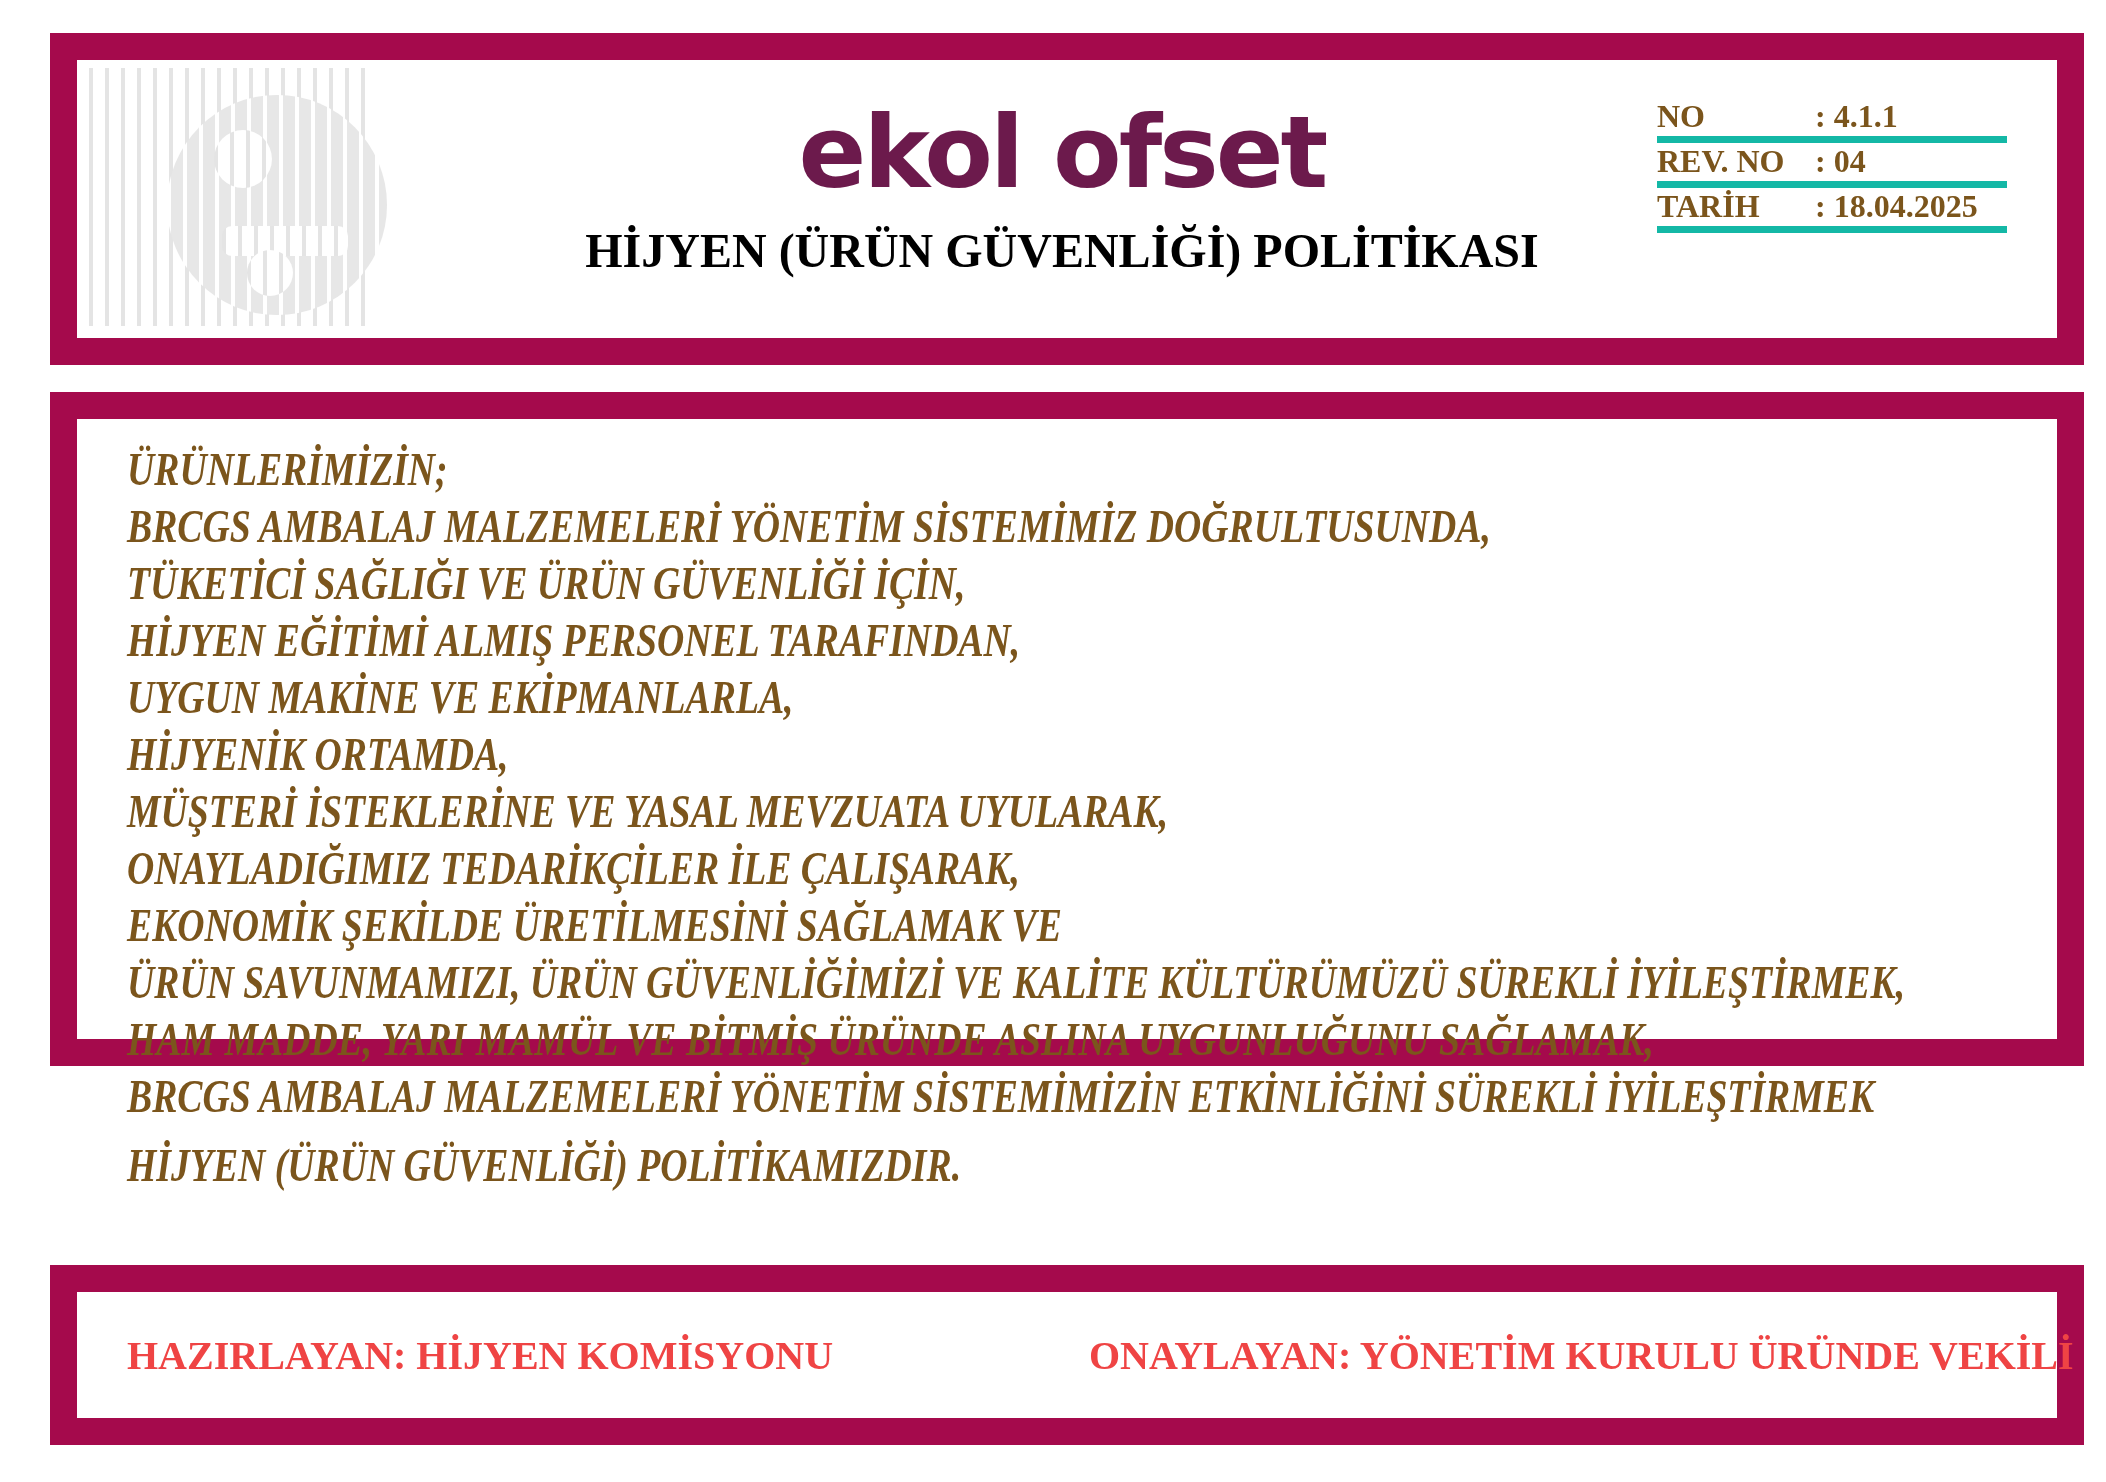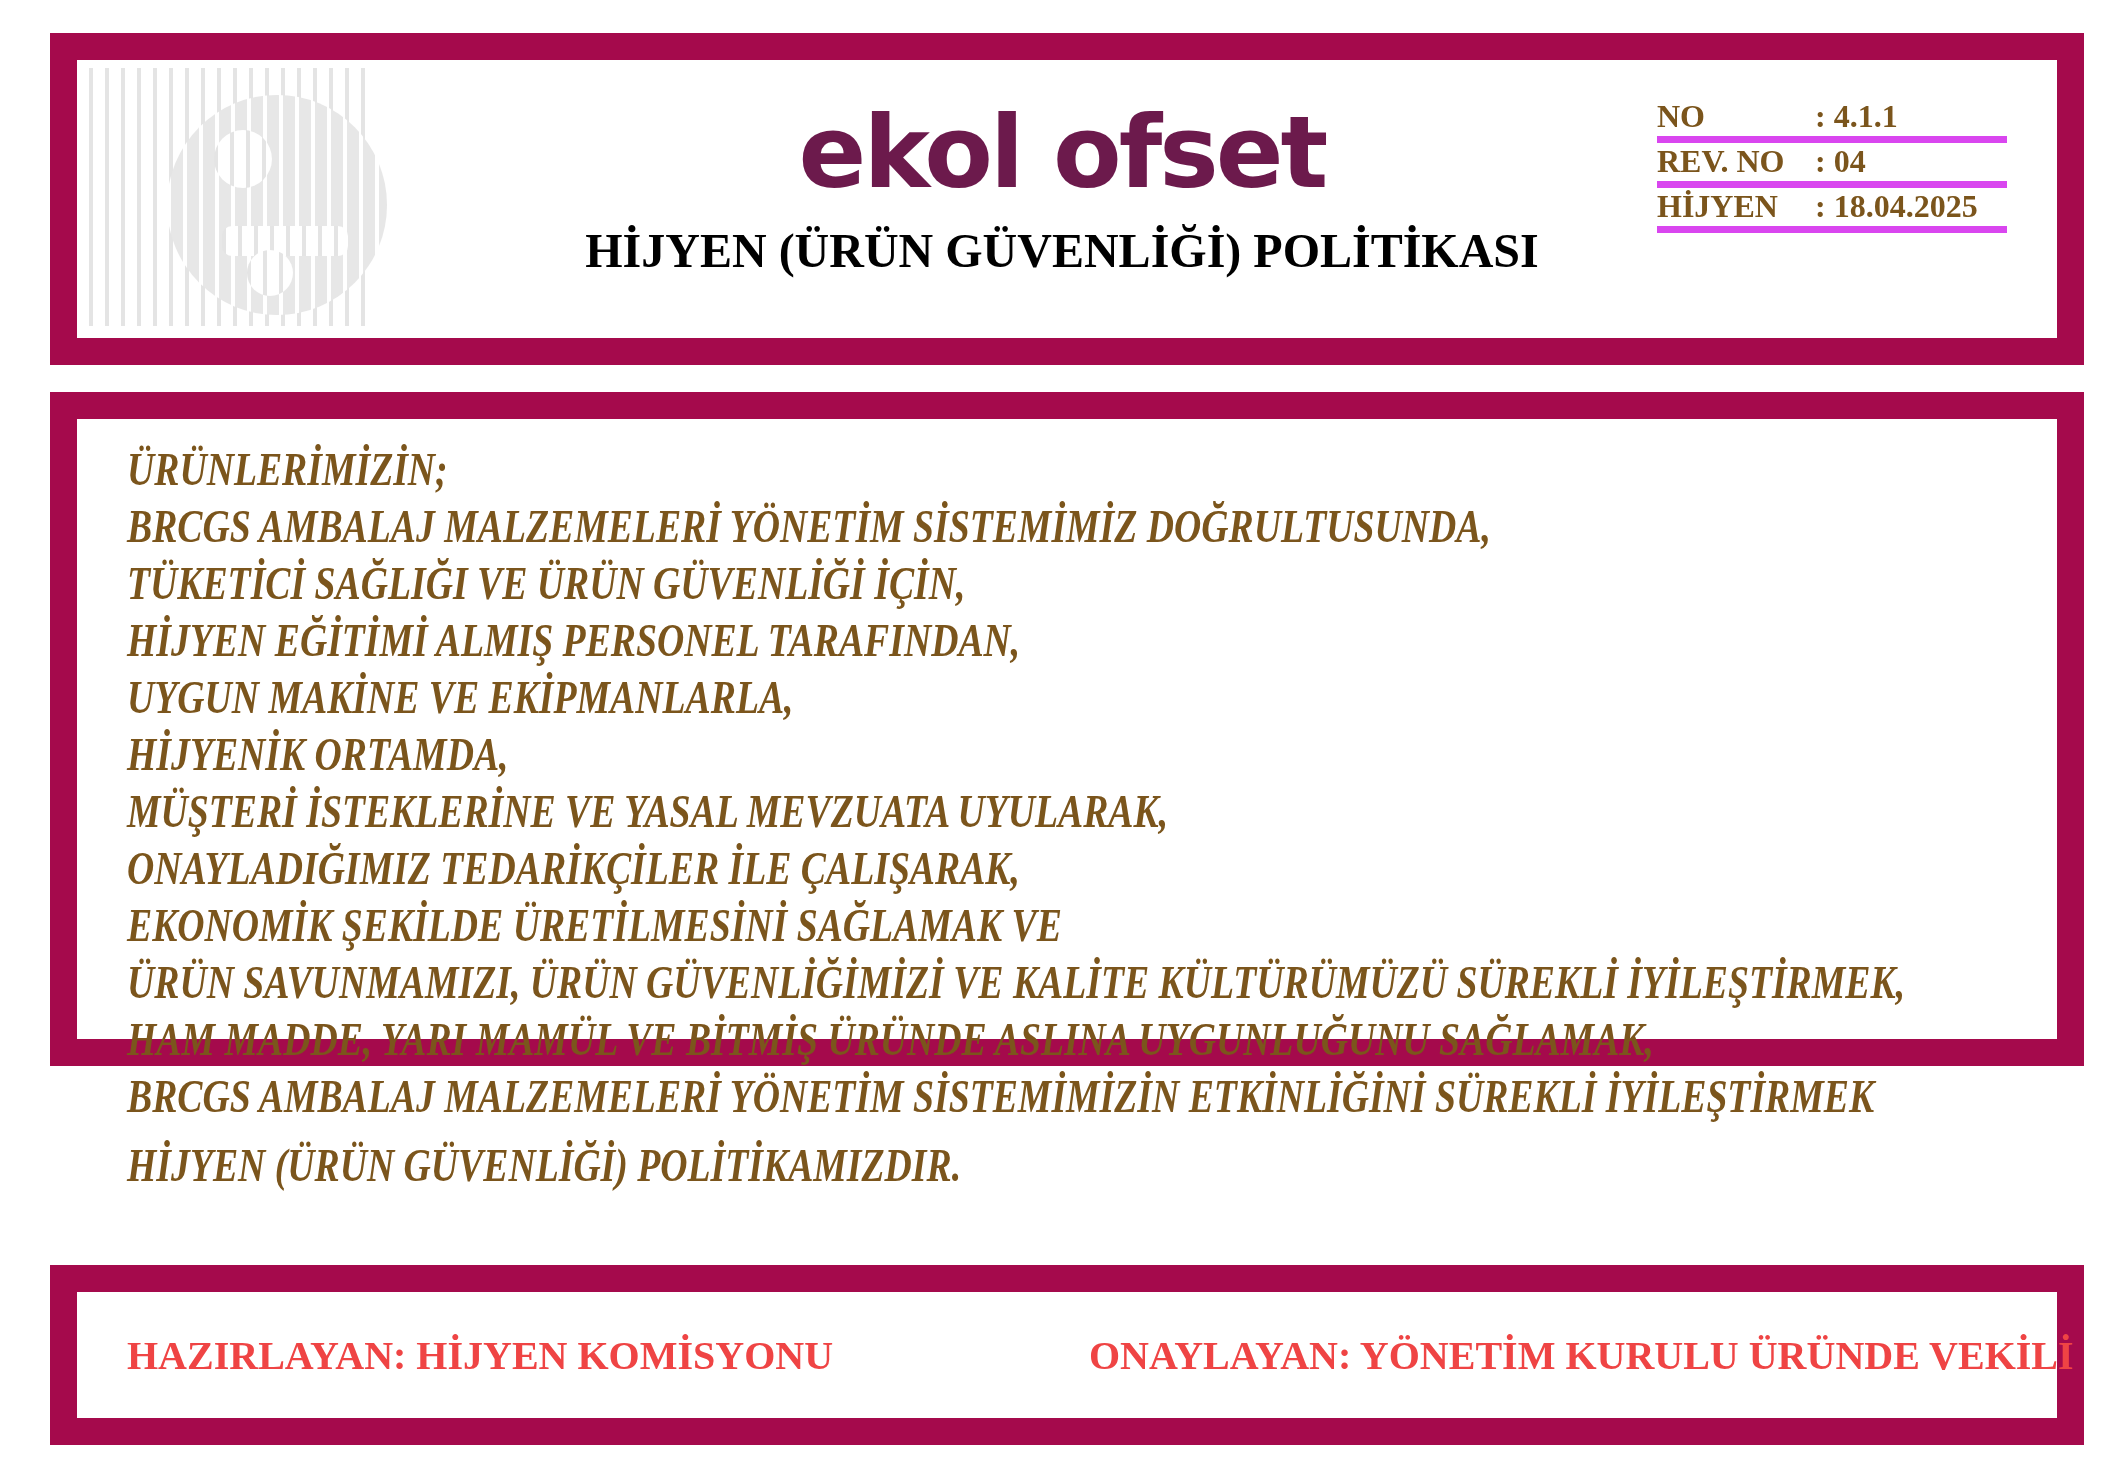--- a/index.html
+++ b/index.html
@@ -34,21 +34,21 @@
            line-height:118px; margin-top:34px; letter-spacing:-3px; color:#6C1A4C; }
   .subtitle { display:inline-block; font-family:"Liberation Sans", sans-serif; font-weight:bold;
               font-size:33px; line-height:36px; color:#1a1a1a; white-space:nowrap;
               transform:scaleX(0.82); transform-origin:50% 50%; }
   .doc-title { font-family:"Liberation Serif", serif; font-weight:bold; font-size:48px;
                line-height:58px; margin-top:10px; color:#000000; white-space:nowrap; }
 
   .info-table { position:absolute; left:1580px; top:38px; width:350px;
                 font-family:"Liberation Serif", serif; font-weight:bold; font-size:32px;
                 color:#7B551C; }
-  .info-row { position:relative; height:45px; border-bottom:7px solid #d946ef; white-space:nowrap; }
+  .info-row { position:relative; height:45px; border-bottom:7px solid #14b8a6; white-space:nowrap; }
   .info-value { position:absolute; left:158px; top:0; }
 
   
   .policy { position:absolute; left:50px; top:22px; color:#7B551C; }
   .policy-line { font-family:"Liberation Serif", serif; font-weight:bold; font-style:italic;
                  font-size:46px; line-height:57px; white-space:nowrap;
                  transform:scaleX(0.82); transform-origin:0 50%; }
   .policy-closing { margin-top:12px; }
 
   
@@ -79,21 +79,21 @@
     <div class="info-table">
       <div class="info-row">
         <span>NO</span>
         <span class="info-value">: 4.1.1</span>
       </div>
       <div class="info-row">
         <span>REV. NO</span>
         <span class="info-value">: 04</span>
       </div>
       <div class="info-row">
-        <span>HİJYEN</span>
+        <span>TARİH</span>
         <span class="info-value">: 18.04.2025</span>
       </div>
     </div>
   </div>
 
   <div class="frame frame-body">
     <div class="policy">
       <div class="policy-line">ÜRÜNLERİMİZİN;</div>
       <div class="policy-line">BRCGS AMBALAJ MALZEMELERİ YÖNETİM SİSTEMİMİZ DOĞRULTUSUNDA,</div>
       <div class="policy-line">TÜKETİCİ SAĞLIĞI VE ÜRÜN GÜVENLİĞİ İÇİN,</div>

